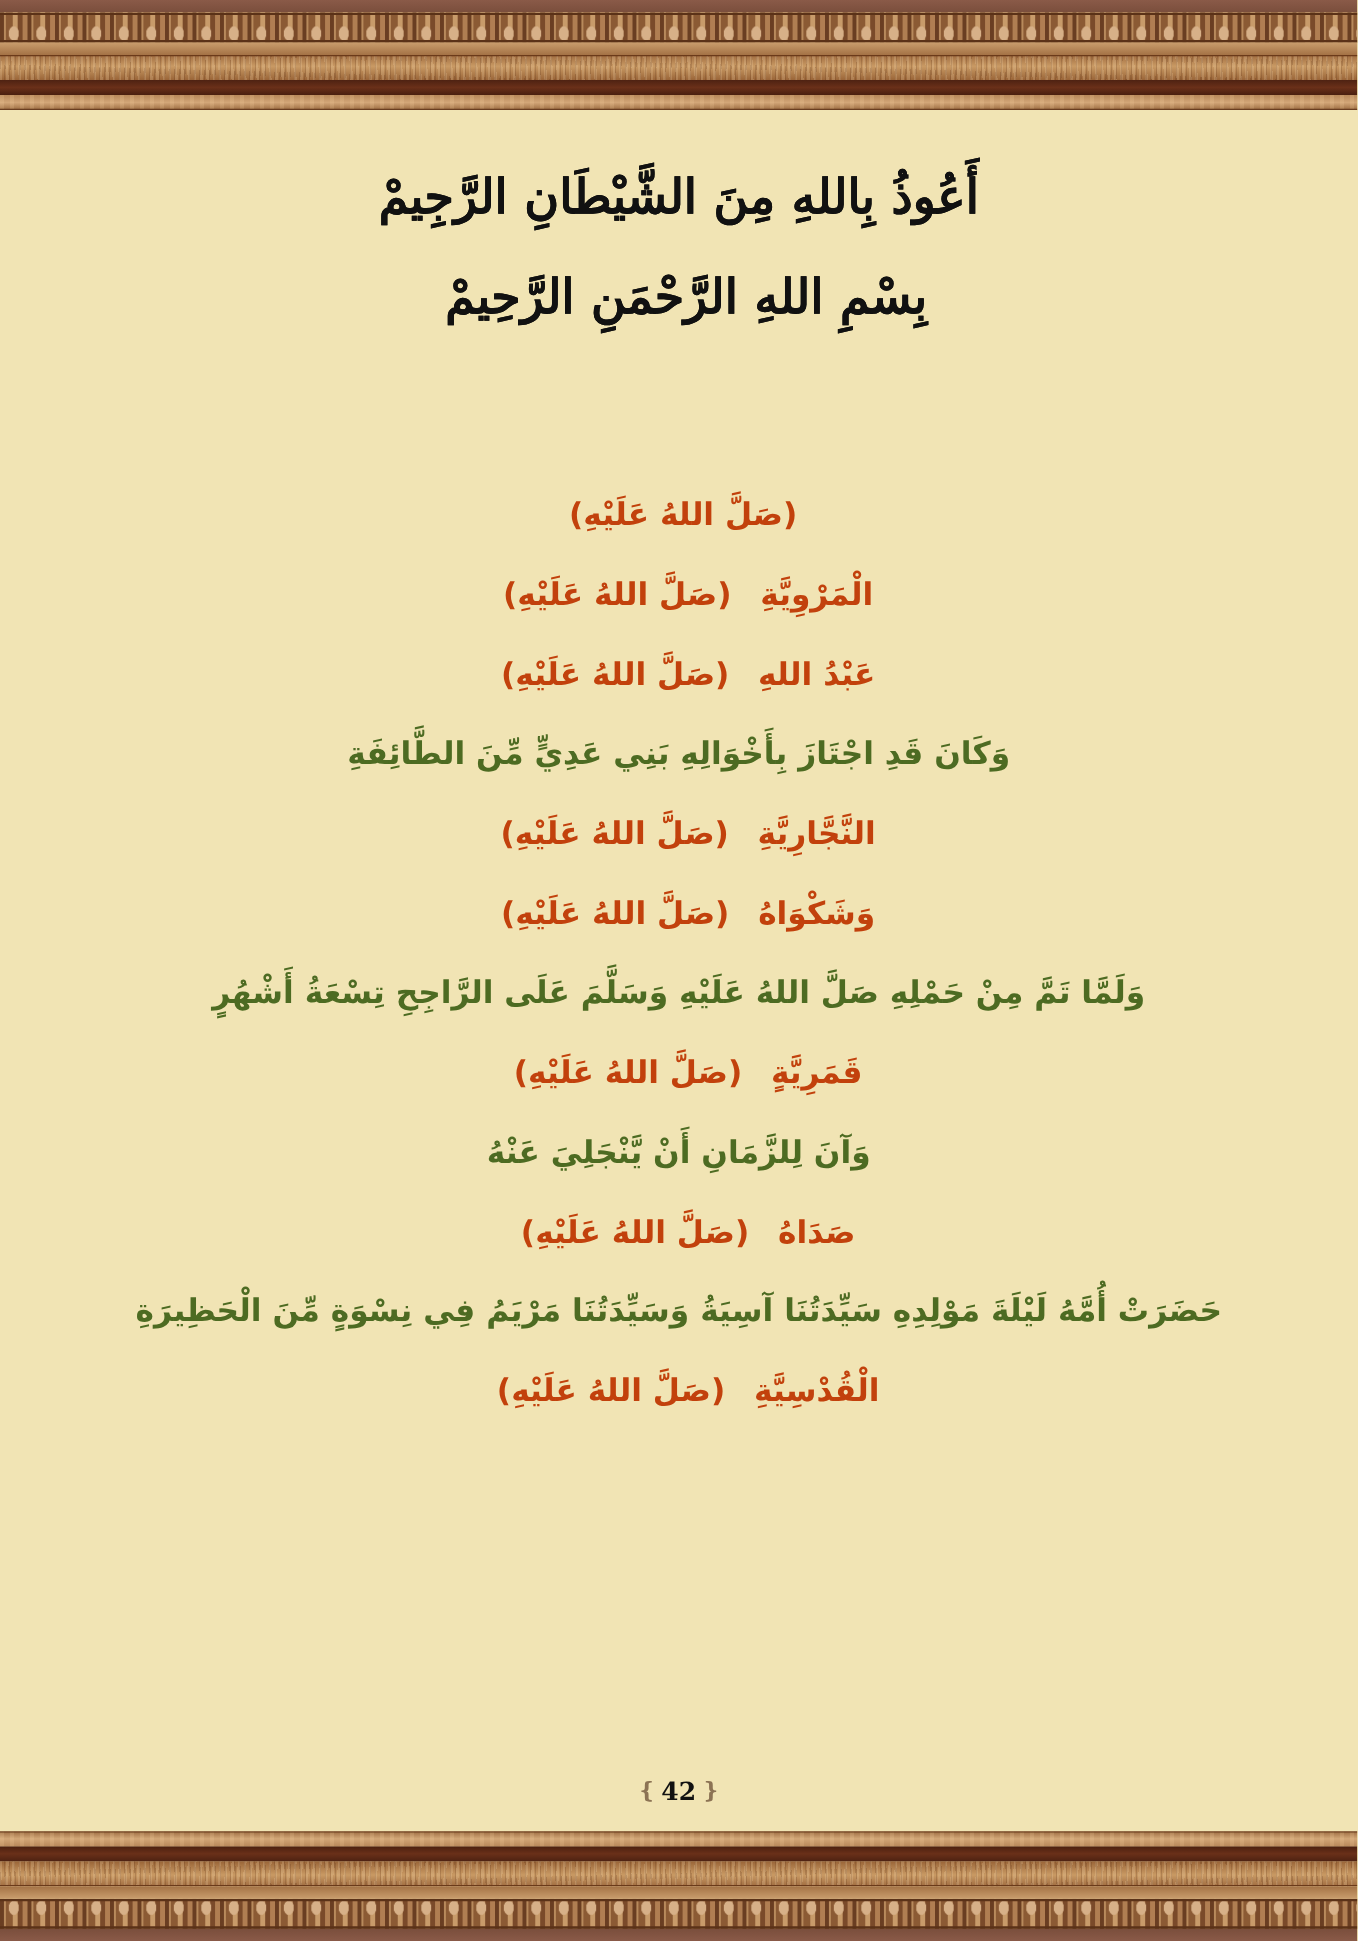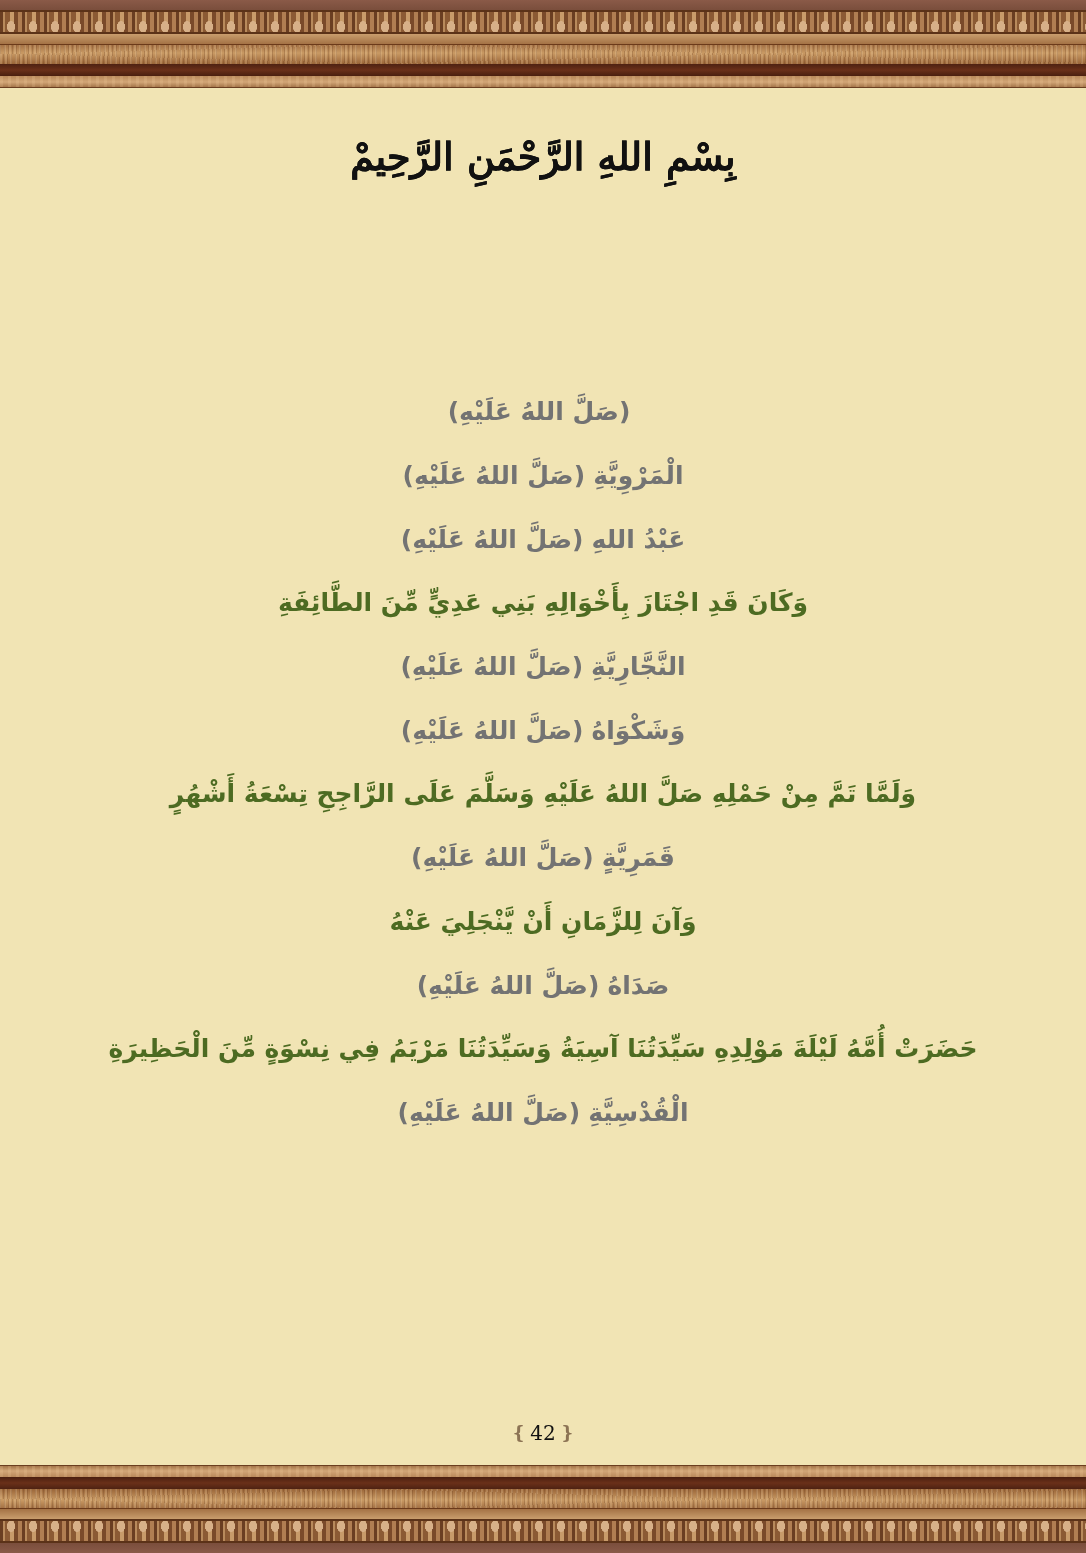--- a/index.html
+++ b/index.html
@@ -86,41 +86,41 @@
     .basmala-line {
       font-family: "DejaVu Serif", serif;
       font-weight: bold;
       font-size: 38px;
       color: #111;
       line-height: 1;
       height: 64px;
       letter-spacing: 1px;
       text-shadow: 0 0 0 #000;
     }
-    .basmala-line + .basmala-line { margin-top: 4px; padding-left: 12px; }
+    .basmala-line + .basmala-line { margin-top: 16px; padding-left: 12px; }
 
     .verse-list {
       position: absolute;
       top: 292px;
       left: 0;
       width: 100%;
       list-style: none;
     }
     .verse {
       height: 63.7px;
       display: flex;
       align-items: center;
       justify-content: center;
       font-family: "DejaVu Sans", sans-serif;
       font-size: 25px;
       font-weight: bold;
       white-space: nowrap;
     }
     .verse .t-green { color: #4d6b22; }
-    .verse .t-red { color: #737373; }
+    .verse .t-red { color: #c2410c; margin-left: 15px; }
     .verse .sep { display: inline-block; width: 8px; }
 
     .page-number {
       position: absolute;
       top: 1335px;
       left: 0;
       width: 100%;
       display: flex;
       justify-content: center;
       align-items: center;
@@ -128,21 +128,21 @@
       direction: ltr;
     }
     .pn-orn {
       font-family: "DejaVu Sans", sans-serif;
       font-size: 18px;
       color: #8c7354;
       line-height: 1;
     }
     .pn-num {
       font-family: "DejaVu Serif", serif;
-      font-weight: normal;
+      font-weight: bold;
       font-size: 20px;
       color: #111;
       line-height: 1;
     }
   </style>
 </head>
 <body>
 
 <div class="page">
 
@@ -151,20 +151,21 @@
     <div class="band b-arches"></div>
     <div class="band b-fillet"></div>
     <div class="band b-torus"></div>
     <div class="band b-dark"></div>
     <div class="band b-lip"></div>
   </div>
 
   <div class="content">
 
     <div class="basmala-block">
+      <div class="basmala-line">أَعُوذُ بِاللهِ مِنَ الشَّيْطَانِ الرَّجِيمْ</div>
       <div class="basmala-line">بِسْمِ اللهِ الرَّحْمَنِ الرَّحِيمْ</div>
     </div>
 
     <ul class="verse-list">
       <li class="verse">
           <span class="sep"></span>
         <span class="t-red">(صَلَّ اللهُ عَلَيْهِ)</span>
       </li>
       <li class="verse">
         <span class="t-red">الْمَرْوِيَّةِ</span>

